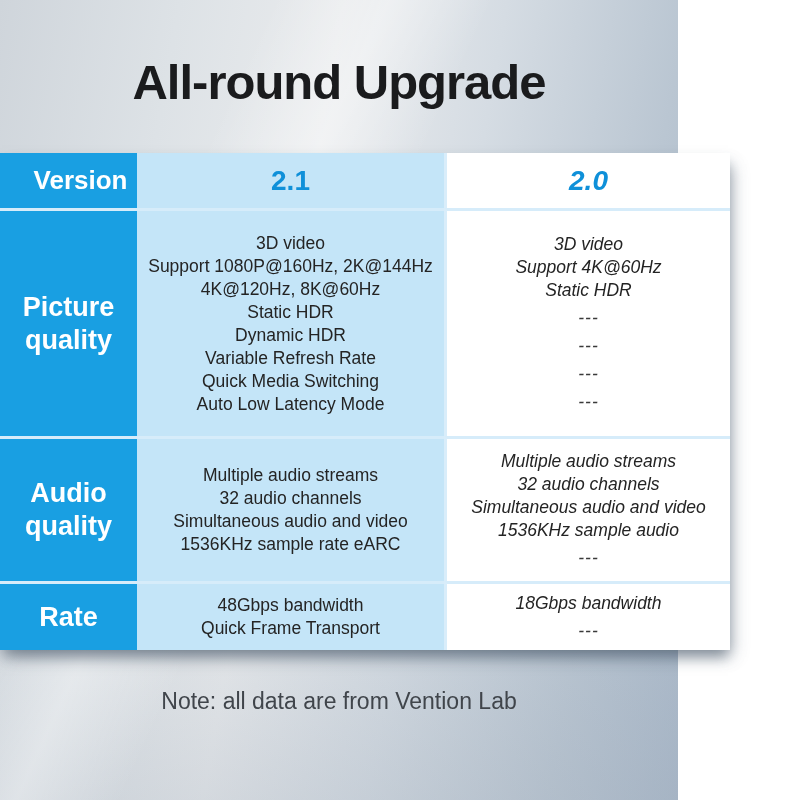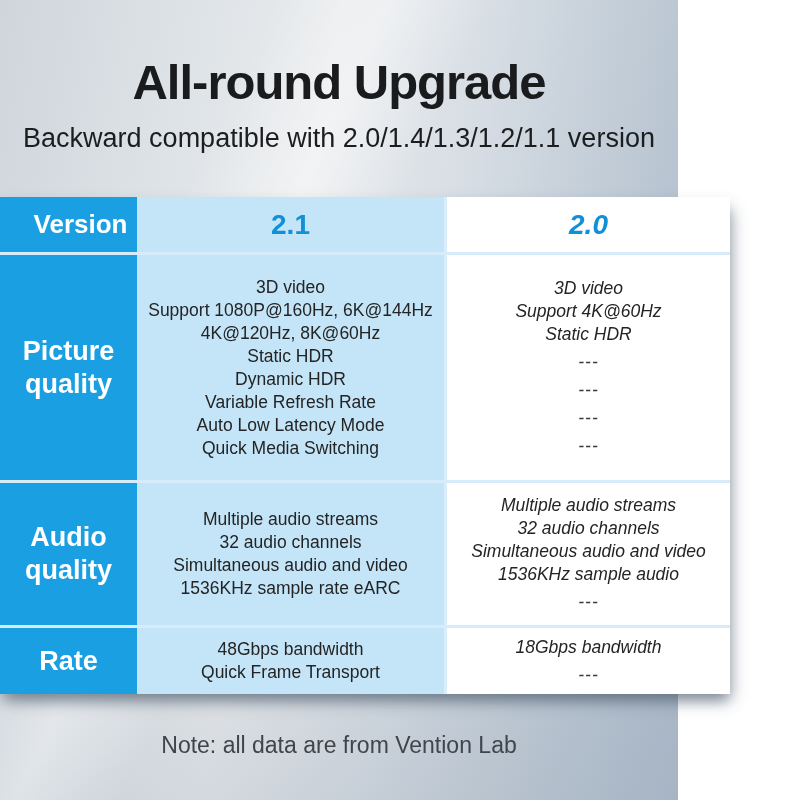--- a/index.html
+++ b/index.html
@@ -74,46 +74,45 @@
     color:#40454b;
   }
 </style>
 </head>
 <body>
 
 <div class="page">
 
   <h1 class="title">All-round Upgrade</h1>
 
-  <div class="subtitle">Backward compatible with 2.0/1.4/1.3/1.2/1.1 version</div>
 
   <div class="table">
 
     <div class="cell c-label c-head">
       <span>Version</span>
     </div>
     <div class="cell c-21 c-head">
       <span>2.1</span>
     </div>
     <div class="cell c-20 c-head">
       <span>2.0</span>
     </div>
 
     <div class="cell c-label row-sep">
       <span>Picture quality</span>
     </div>
     <div class="cell c-21 row-sep lines">
         <div class="line">3D video</div>
-        <div class="line">Support 1080P@160Hz, 6K@144Hz</div>
+        <div class="line">Support 1080P@160Hz, 2K@144Hz</div>
         <div class="line">4K@120Hz, 8K@60Hz</div>
         <div class="line">Static HDR</div>
         <div class="line">Dynamic HDR</div>
         <div class="line">Variable Refresh Rate</div>
+        <div class="line">Quick Media Switching</div>
         <div class="line">Auto Low Latency Mode</div>
-        <div class="line">Quick Media Switching</div>
       </div>
     <div class="cell c-20 row-sep lines">
         <div class="line">3D video</div>
         <div class="line">Support 4K@60Hz</div>
         <div class="line">Static HDR</div>
         <div class="line dash">---</div>
         <div class="line dash">---</div>
         <div class="line dash">---</div>
         <div class="line dash">---</div>
       </div>

